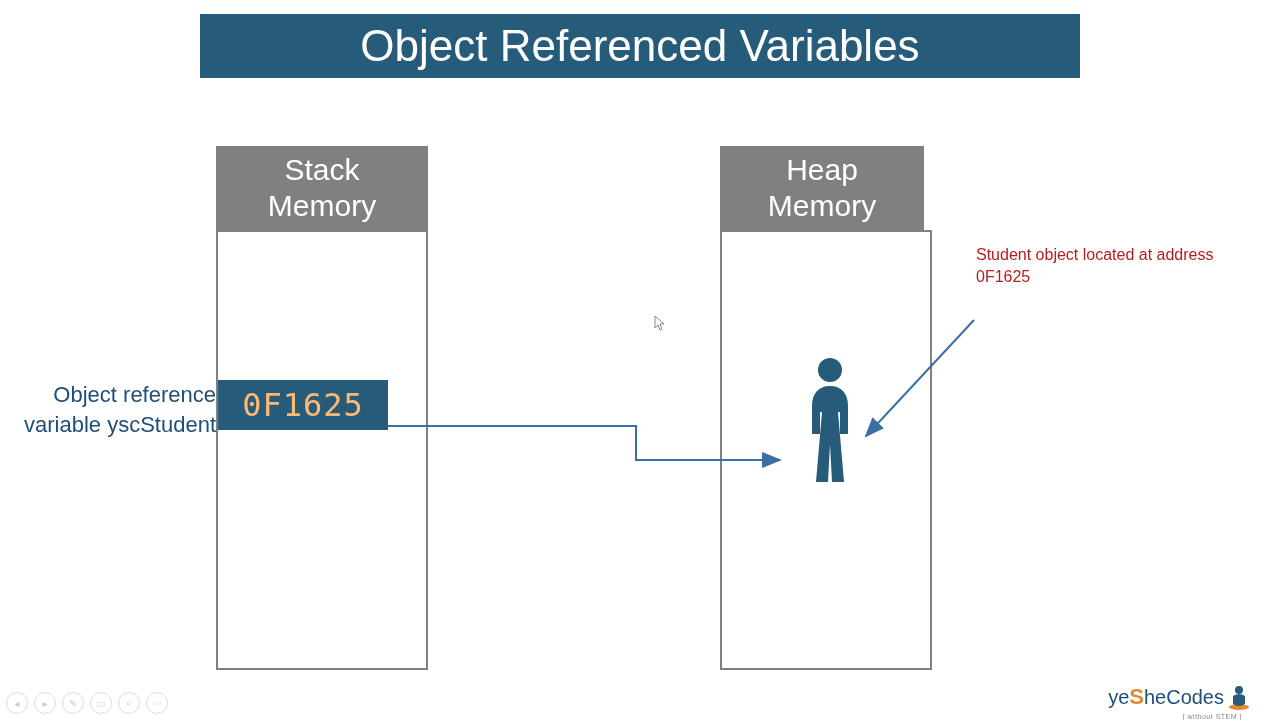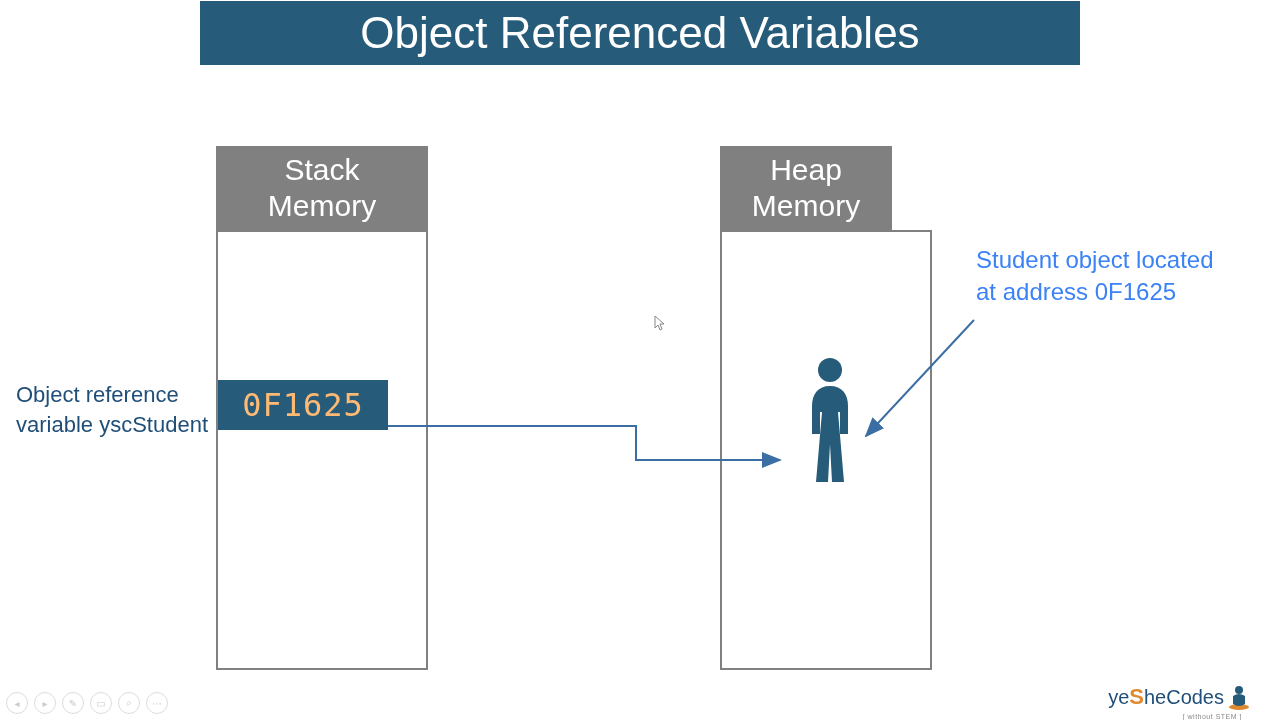--- a/index.html
+++ b/index.html
@@ -6,21 +6,21 @@
   body {
     width: 1280px;
     height: 720px;
     background: #ffffff;
     font-family: "Segoe UI", "Helvetica Neue", Arial, sans-serif;
     position: relative;
     overflow: hidden;
   }
   .title-bar {
     position: absolute;
-    top: 1px;
+    top: 14px;
     left: 200px;
     width: 880px;
     height: 64px;
     background: #265b7a;
     color: #ffffff;
     font-size: 44px;
     text-align: center;
     line-height: 64px;
     font-weight: 400;
   }
@@ -36,21 +36,21 @@
     line-height: 1.2;
     padding: 6px 12px;
   }
   .mem-box {
     position: absolute;
     border: 2px solid #808080;
     background: #ffffff;
   }
   #stack-header { left: 216px; top: 146px; width: 212px; height: 84px; }
   #stack-box    { left: 216px; top: 230px; width: 212px; height: 440px; }
-  #heap-header  { left: 720px; top: 146px; width: 172px; height: 84px; }
+  #heap-header  { left: 720px; top: 146px; width: 204px; height: 84px; }
   #heap-box     { left: 720px; top: 230px; width: 212px; height: 440px; }
 
   .address-chip {
     position: absolute;
     left: 218px;
     top: 380px;
     width: 170px;
     height: 50px;
     background: #265b7a;
     color: #fdba74;
@@ -63,28 +63,29 @@
   }
 
   .left-label {
     position: absolute;
     left: 16px;
     top: 380px;
     width: 200px;
     color: #1f4e79;
     font-size: 22px;
     line-height: 1.35;
+    text-align: right;
   }
   .right-label {
     position: absolute;
     left: 976px;
     top: 244px;
     width: 260px;
-    color: #3b82f6;
-    font-size: 24px;
+    color: #b91c1c;
+    font-size: 16px;
     line-height: 1.35;
   }
 
   .person-icon {
     position: absolute;
     left: 800px;
     top: 356px;
     width: 60px;
     height: 130px;
   }

